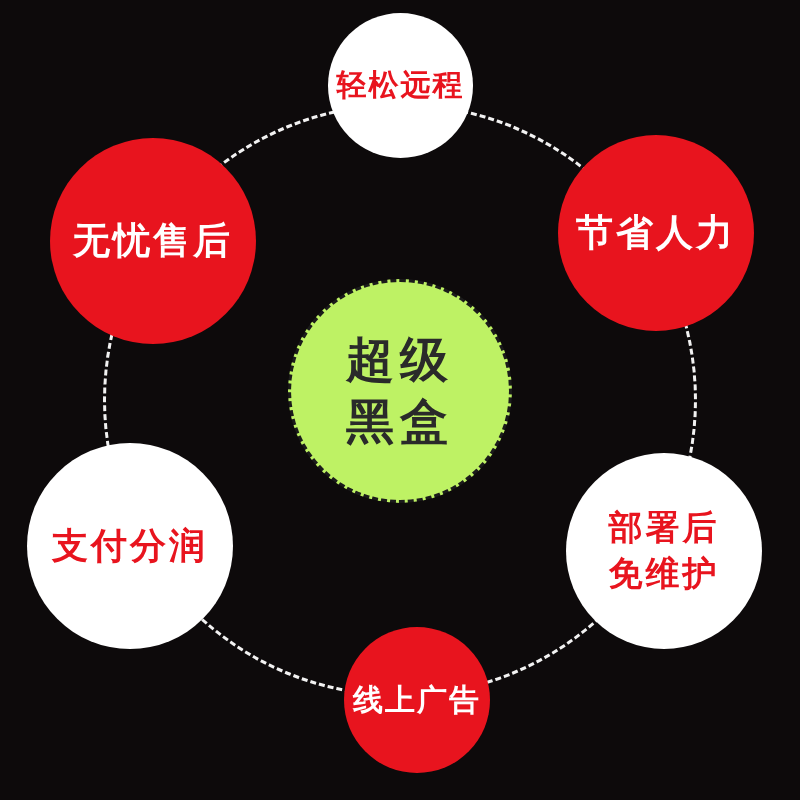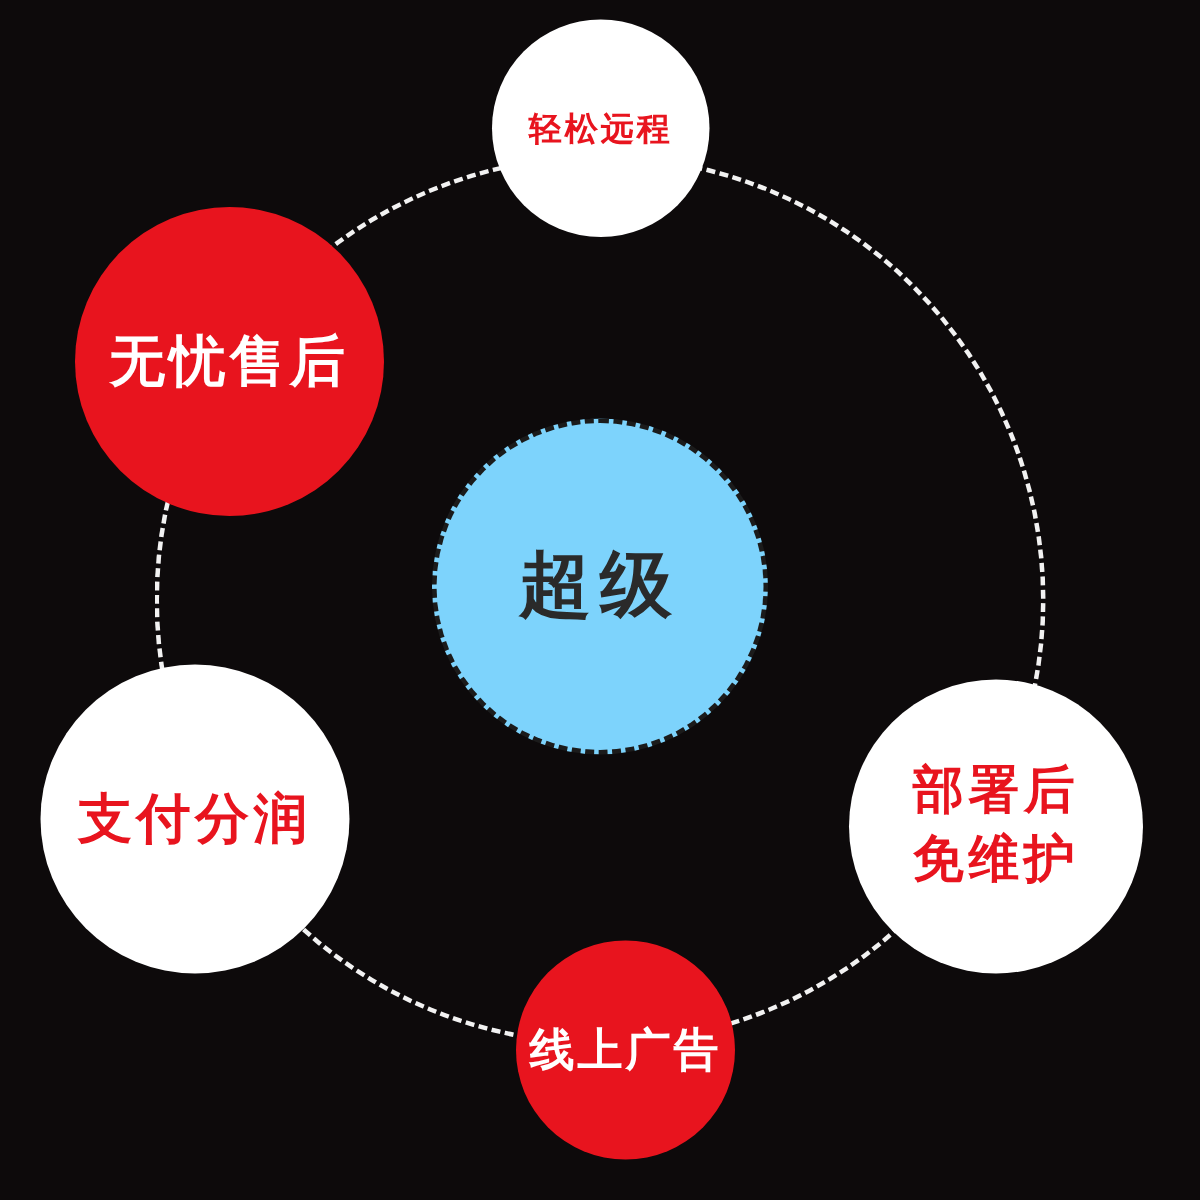--- a/index.html
+++ b/index.html
@@ -39,34 +39,34 @@
     box-sizing: border-box;
   }
   .node.white { background: #ffffff; color: #e8141e; }
   .node.red   { background: #e8141e; color: #ffffff; }
 
   .node-center {
     left: 288px;
     top: 279px;
     width: 224px;
     height: 224px;
-    background: #7dd3fc;
+    background: #bef264;
     border: 3px dashed #1b1b1b;
     color: #2a2a2a;
     font-size: 48px;
     letter-spacing: 6px;
     line-height: 1.3;
     z-index: 3;
   }
   .node-top {
     left: 328px;
     top: 13px;
     width: 145px;
     height: 145px;
-    font-size: 22px;
+    font-size: 30px;
     letter-spacing: 2px;
   }
   .node-upper-left {
     left: 50px;
     top: 138px;
     width: 206px;
     height: 206px;
     font-size: 37px;
     letter-spacing: 3px;
   }
@@ -107,30 +107,34 @@
 </style>
 </head>
 <body>
 
 <div class="canvas">
 
   <div class="outer-ring"></div>
 
   <div class="node node-center">
     <span>超级</span>
+    <span>黑盒</span>
   </div>
 
   <div class="node white node-top">
     <span>轻松远程</span>
   </div>
 
   <div class="node red node-upper-left">
     <span>无忧售后</span>
   </div>
 
+  <div class="node red node-upper-right">
+    <span>节省人力</span>
+  </div>
 
   <div class="node white node-lower-right">
     <span>部署后</span>
     <span>免维护</span>
   </div>
 
   <div class="node white node-lower-left">
     <span>支付分润</span>
   </div>
 

